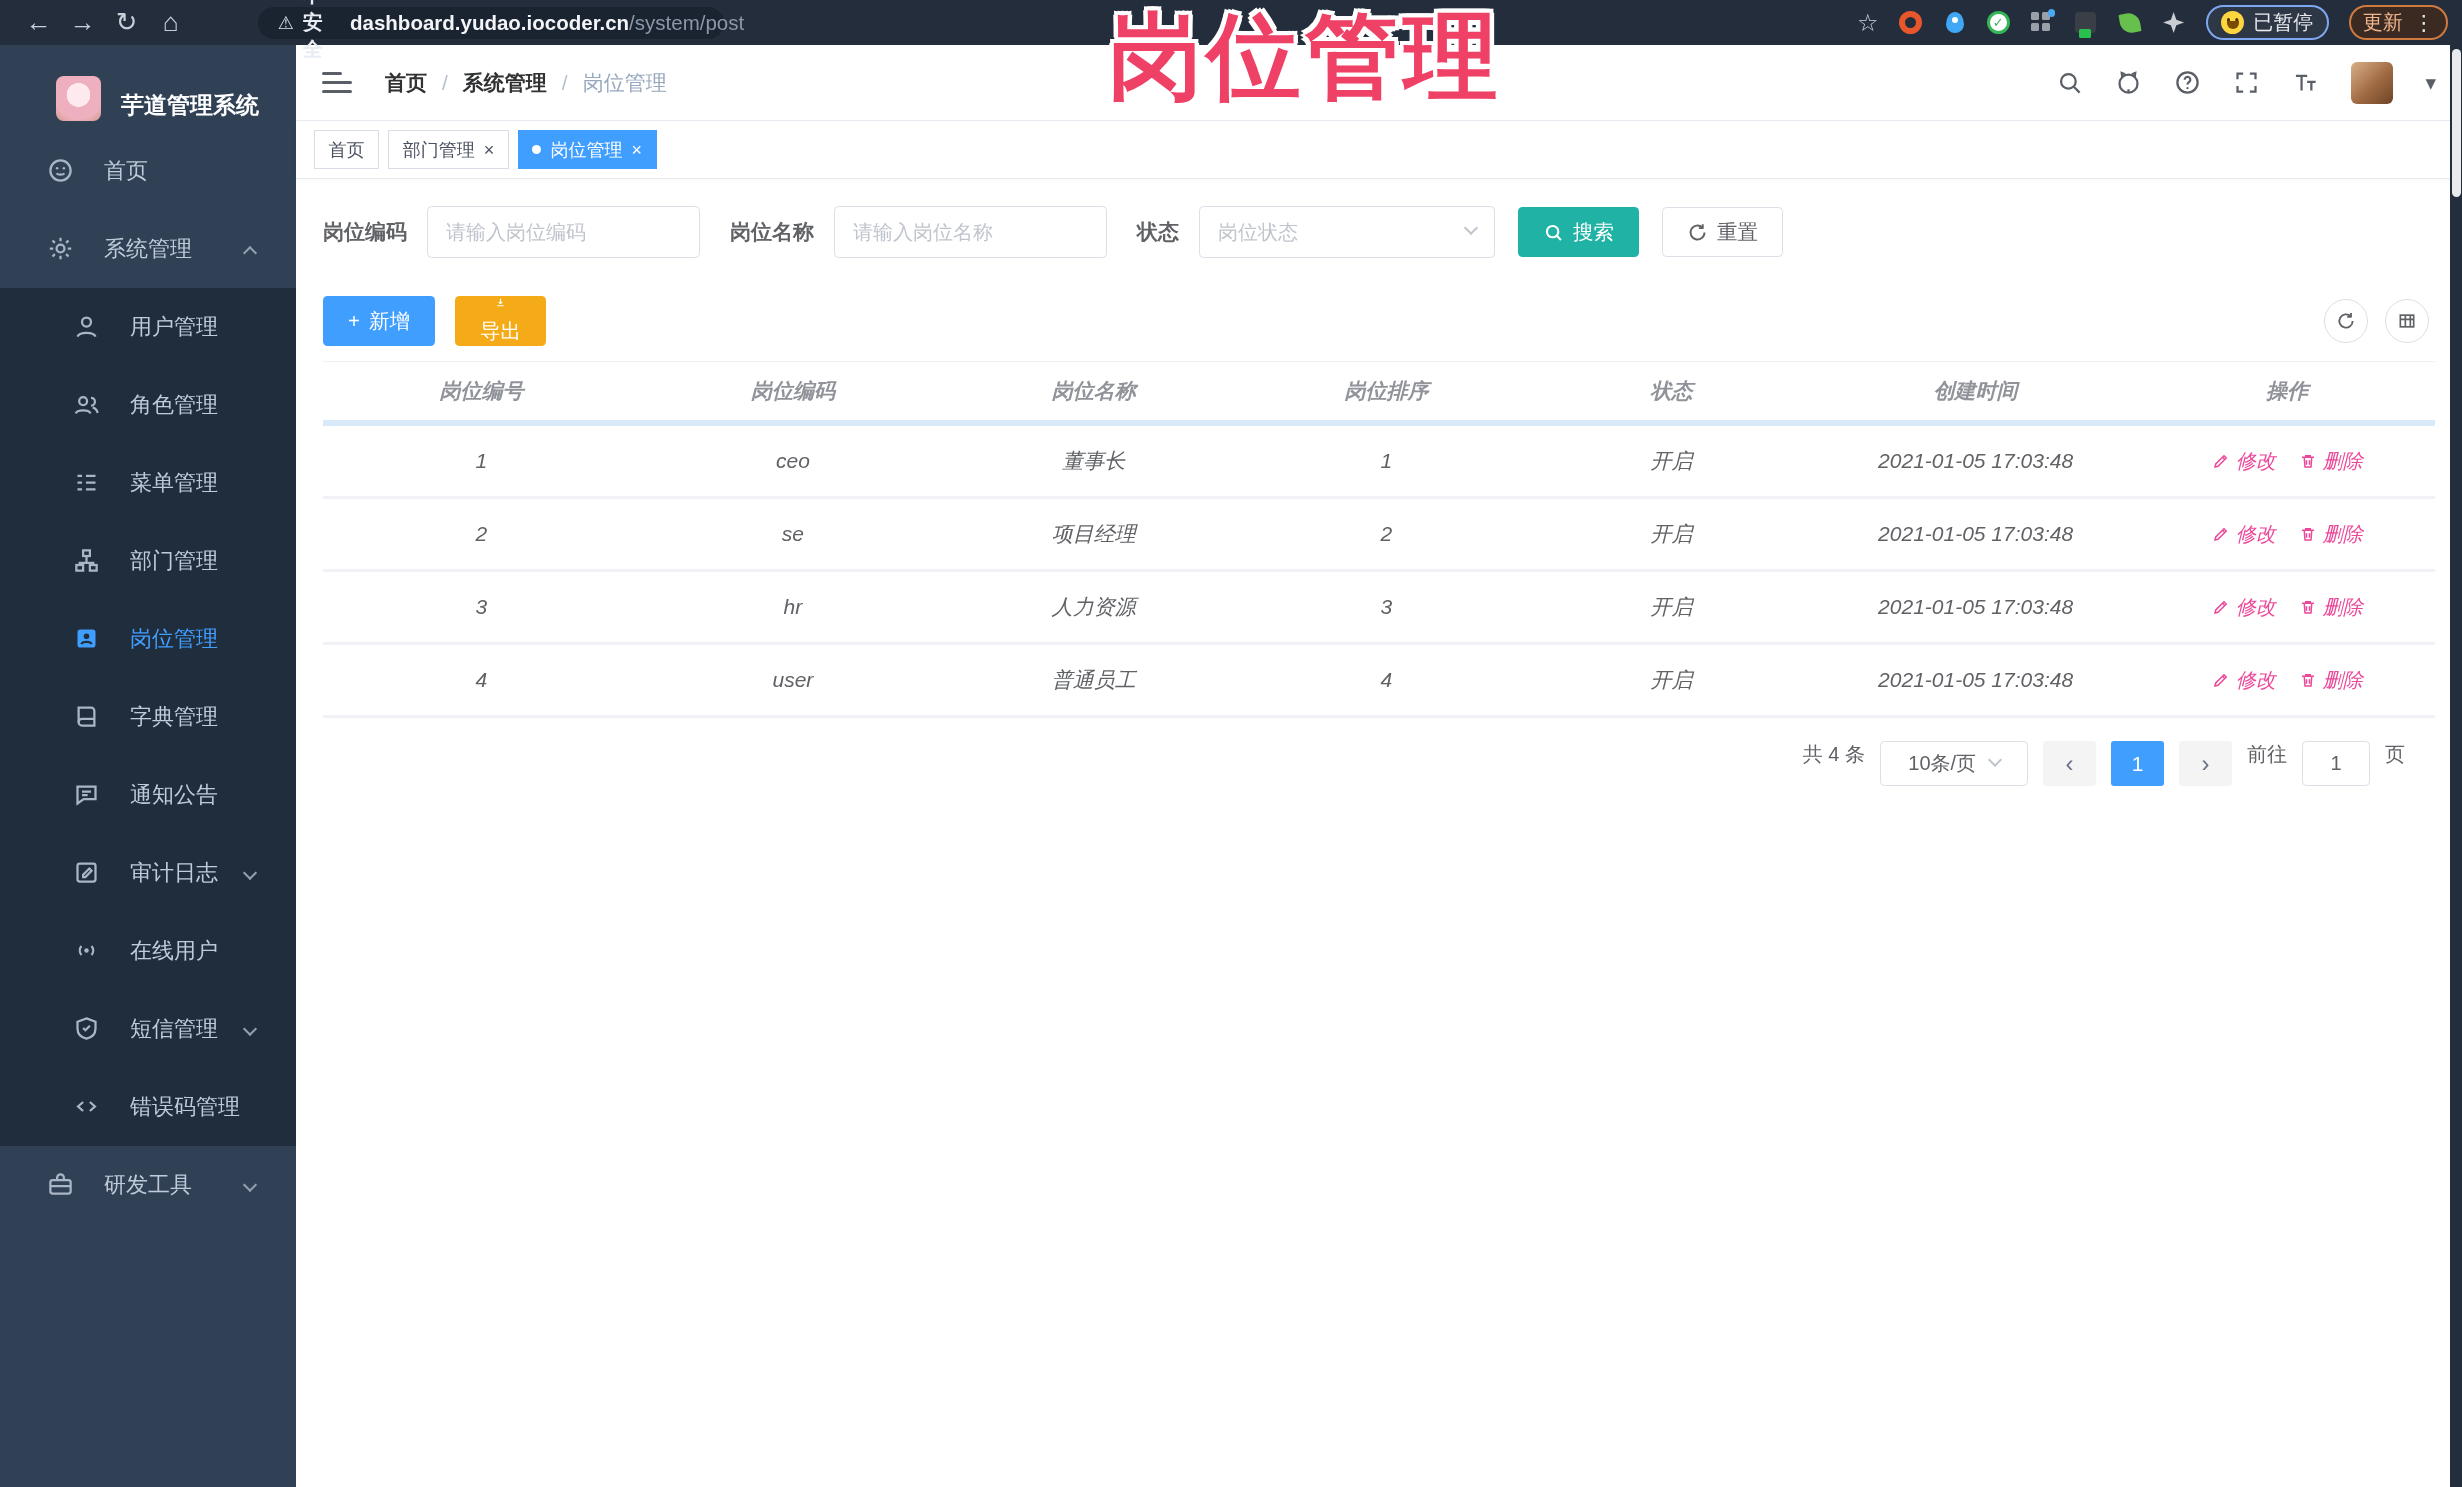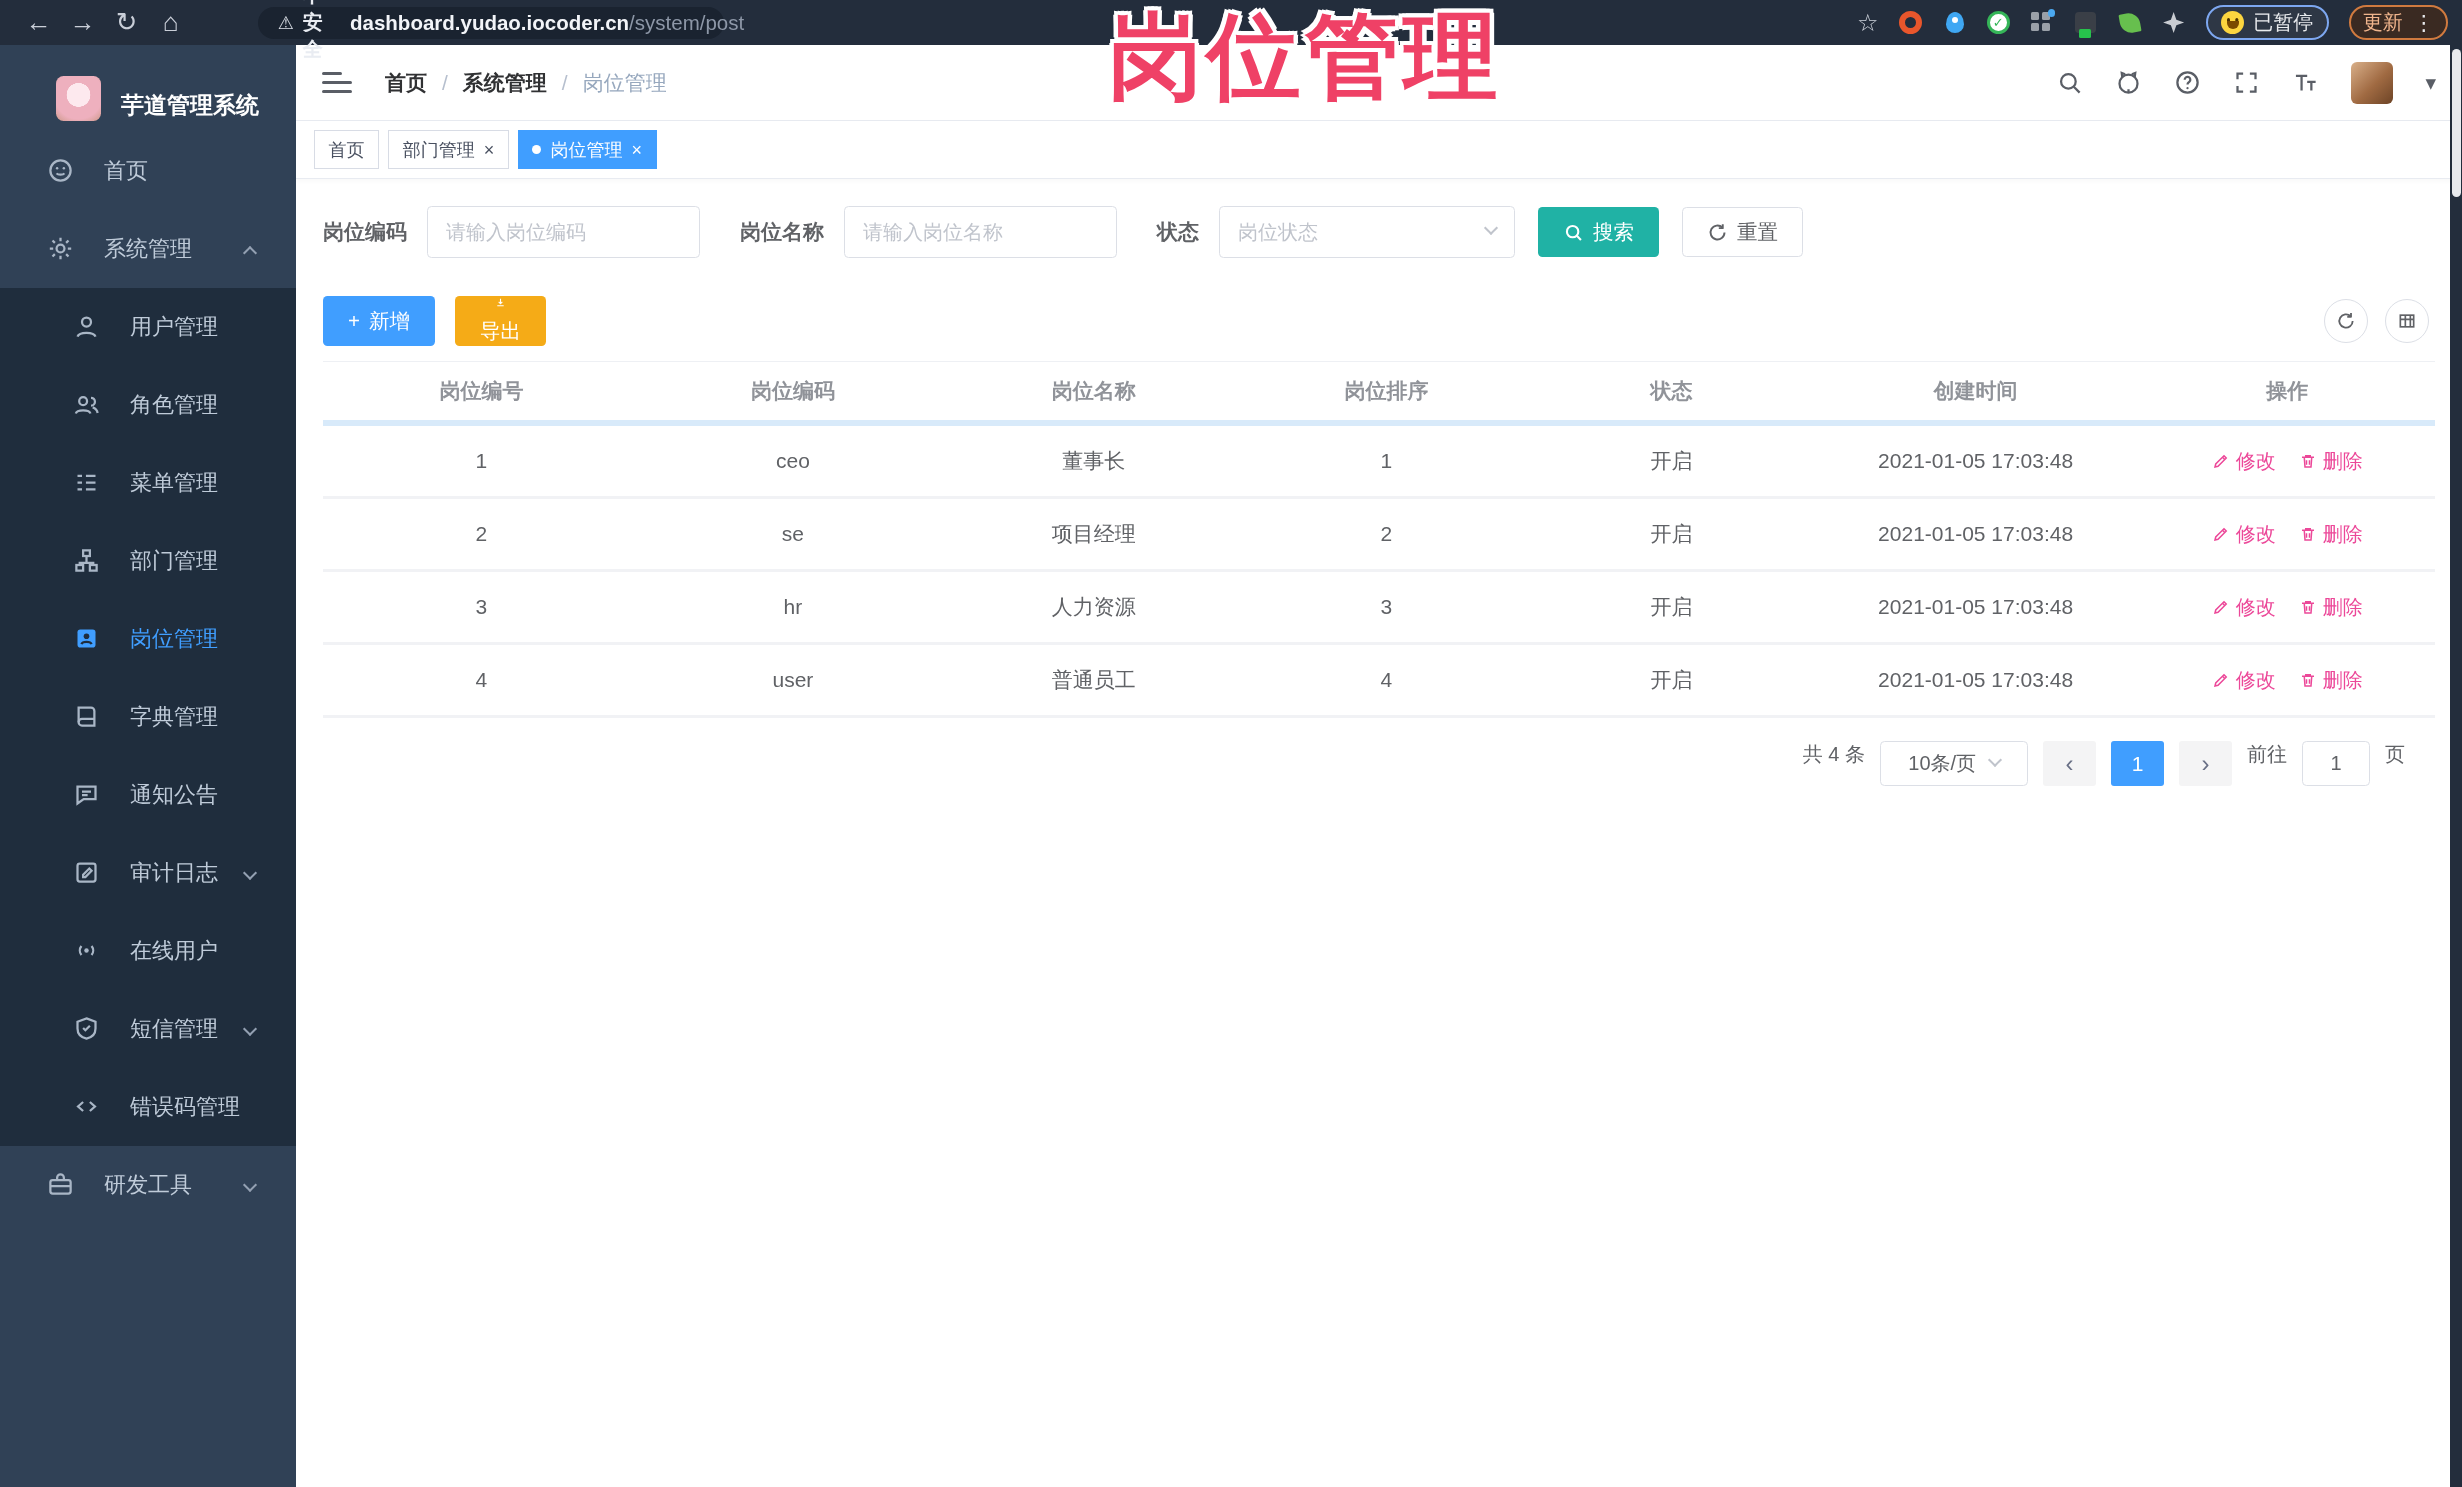--- a/index.html
+++ b/index.html
@@ -76,40 +76,40 @@
   .tag .x { font-size:18px; line-height:1; }
   .tag.active { background:#409eff; border-color:#409eff; color:#fff; }
   .tag .dot { width:9px; height:9px; border-radius:50%; background:#fff; }
 
   .content { flex:1; padding:27px 27px 0; }
 
   .filter-row { display:flex; align-items:center; font-size:21px; color:#606266; }
   .f-label { font-weight:700; margin-right:20px; white-space:nowrap; }
   .f-input { width:273px; height:52px; border:1.5px solid #dcdfe6; border-radius:4.5px; padding:0 18px; font-size:20px; color:#606266; outline:none; font-family:inherit; }
   .f-input::placeholder { color:#c0c4cc; }
-  .gap-lg { margin-right:40px; }
+  .gap-lg { margin-right:30px; }
   .f-select { width:296px; height:52px; border:1.5px solid #dcdfe6; border-radius:4.5px; padding:0 18px; display:flex; align-items:center; justify-content:space-between; color:#c0c4cc; font-size:20px; background:#fff; cursor:pointer; }
   .f-select .chev { color:#c0c4cc; margin-top:-4.5px; }
   .btn { height:50px; border-radius:4.5px; display:inline-flex; align-items:center; gap:9px; padding:0 24px; font-size:20.5px; border:1.5px solid transparent; cursor:pointer; font-family:inherit; }
   .btn svg { width:21px; height:21px; }
   .btn-search { background:#20b2a5; color:#fff; margin-left:23px; }
   .btn-reset { background:#fff; border-color:#dcdfe6; color:#606266; margin-left:23px; }
 
   .toolbar-row { margin-top:38px; display:flex; align-items:center; }
   .btn-add { background:#409eff; color:#fff; }
   .btn-export { background:#f5ab17; color:#fff; margin-left:20px;flex-direction:column; }
   .tool-circles { margin-left:auto; display:flex; gap:16.7px; padding-right:6px; }
   .circle-btn { width:44px; height:44px; border-radius:50%; border:1.5px solid #dcdfe6; background:#fff; color:#606266; display:flex; align-items:center; justify-content:center; cursor:pointer; }
   .circle-btn svg { width:20px; height:20px; }
 
   .table { margin-top:15px; border-top:1.5px solid #eef0f4; }
   .thead { display:flex; align-items:center; height:58px; color:#909399; font-weight:700; font-size:21px; }
   .band { height:6px; background:#d8eafa; }
   .trow { display:flex; align-items:center; height:73px; font-size:21px; color:#606266; border-bottom:3px solid #f1f2f5; background:#fff; }
-  .c { text-align:center; }
+  .c { text-align:center;font-style:italic; }
   .c1{width:15%;} .c2{width:14.5%;} .c3{width:14%;} .c4{width:13.7%;} .c5{width:13.3%;} .c6{width:15.5%;} .c7{width:14%;}
   .actions { display:flex; align-items:center; justify-content:center; gap:23px; }
   .alink { display:flex; align-items:center; gap:6px; color:#ec4899; font-size:20px; cursor:pointer; }
   .alink svg { width:18px; height:18px; }
 
   .pagination { display:flex; justify-content:flex-end; gap:15px; margin-top:23px; padding-right:30px; font-size:20px; color:#606266; }
   .psel { width:148px; height:45px; border:1.5px solid #dcdfe6; border-radius:4.5px; display:flex; align-items:center; justify-content:center; gap:13.6px; background:#fff; cursor:pointer; }
   .psel .chev { color:#c0c4cc; margin-top:-3.8px; }
   .pbtn { width:53px; height:45px; border-radius:3px; background:#f4f4f5; display:flex; align-items:center; justify-content:center; font-size:24px; color:#697086; cursor:pointer; }
   .pcur { width:53px; height:45px; border-radius:3px; background:#409eff; color:#fff; display:flex; align-items:center; justify-content:center; font-size:21px; cursor:pointer; }

